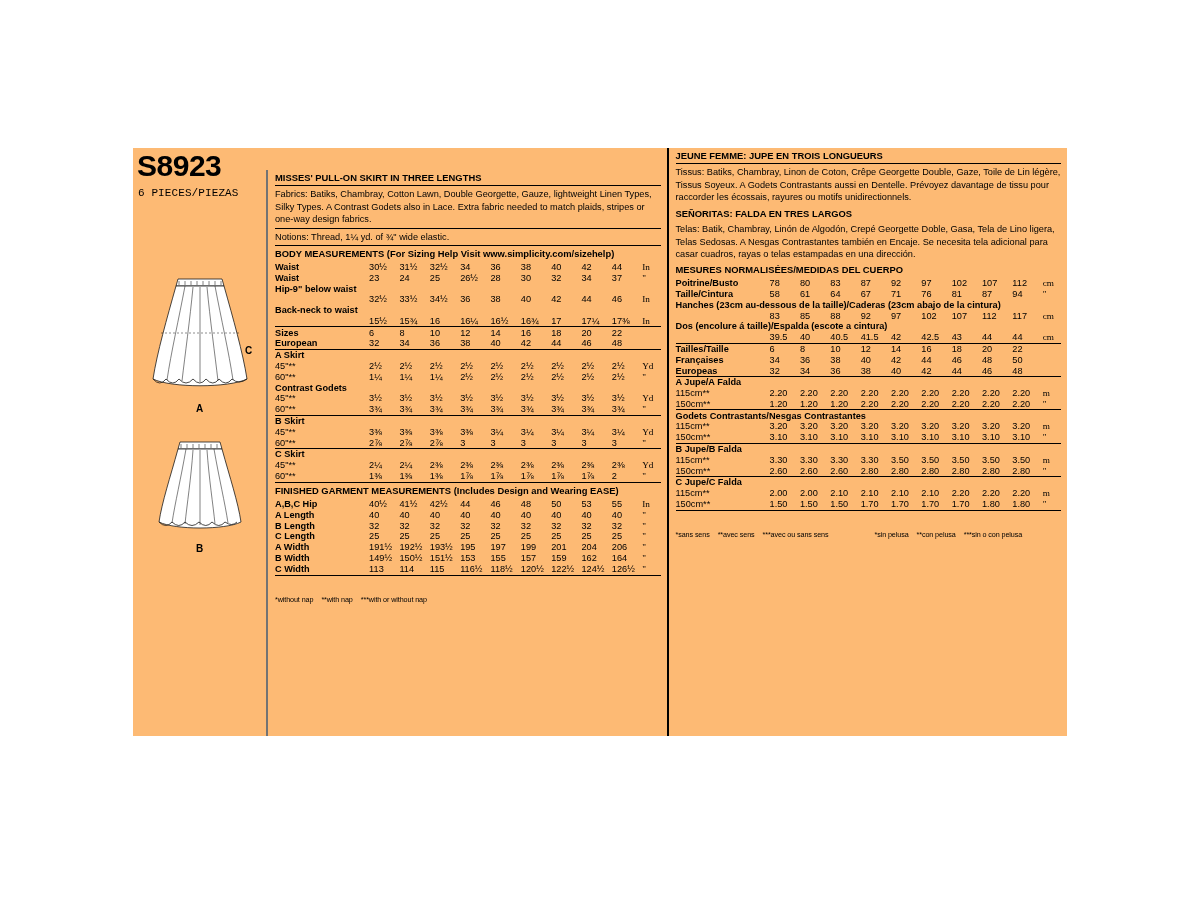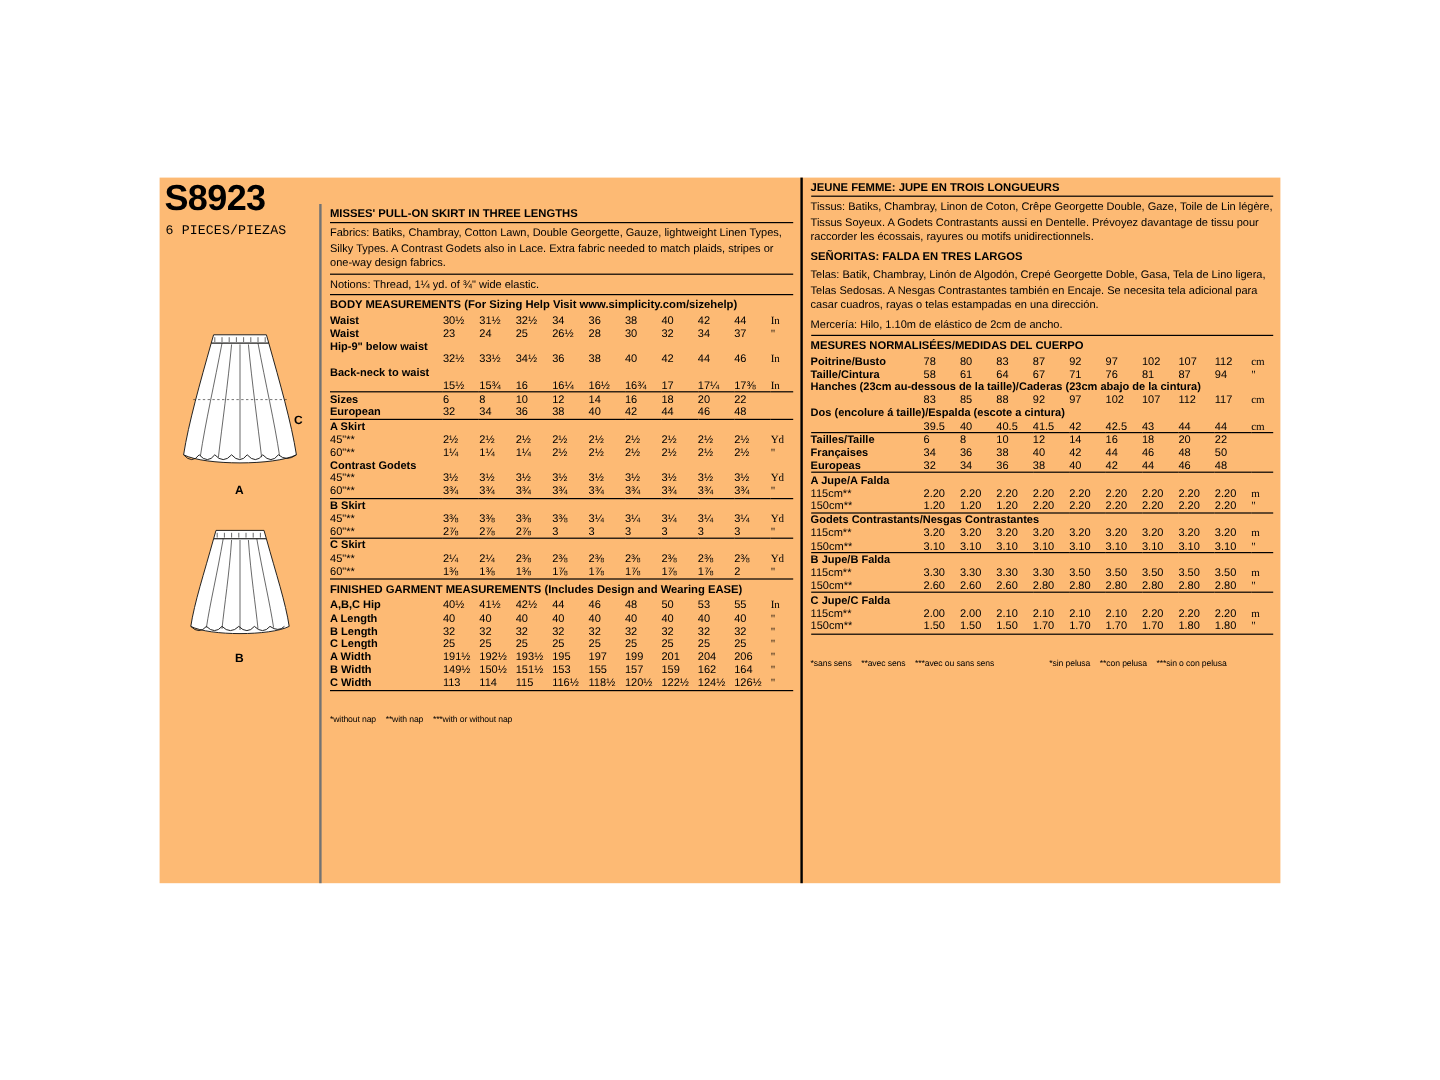--- a/index.html
+++ b/index.html
@@ -501,23 +501,20 @@
 
   <div class="text-col" id="col-right">
     <div class="hdr rule-thin">JEUNE FEMME: JUPE EN TROIS LONGUEURS</div>
     <div class="para">
       <b>Tissus:</b><span> Batiks, Chambray, Linon de Coton, Crêpe Georgette Double, Gaze, Toile de Lin légère, Tissus Soyeux. </span><b>A Godets Contrastants</b><span> aussi en Dentelle. Prévoyez davantage de tissu pour raccorder les écossais, rayures ou motifs unidirectionnels.</span>
     </div>
     <div class="hdr">SEÑORITAS: FALDA EN TRES LARGOS</div>
     <div class="para">
       <b>Telas:</b><span> Batik, Chambray, Linón de Algodón, Crepé Georgette Doble, Gasa, Tela de Lino ligera, Telas Sedosas. </span><b>A Nesgas Contrastantes</b><span> también en Encaje. Se necesita tela adicional para casar cuadros, rayas o telas estampadas en una dirección.</span>
     </div>
-    <div class="para rule-thick">
-      <b>Mercería:</b><span> Hilo, 1.10m de elástico de 2cm de ancho.</span>
-    </div>
     <div class="hdr">MESURES NORMALISÉES/MEDIDAS DEL CUERPO</div>
     <table class="meas">
       <tbody id="me-rows">
           <tr>
             <td class="lbl">Poitrine/Busto</td>
             <td class="val">78</td>
             <td class="val">80</td>
             <td class="val">83</td>
             <td class="val">87</td>
             <td class="val">92</td>

